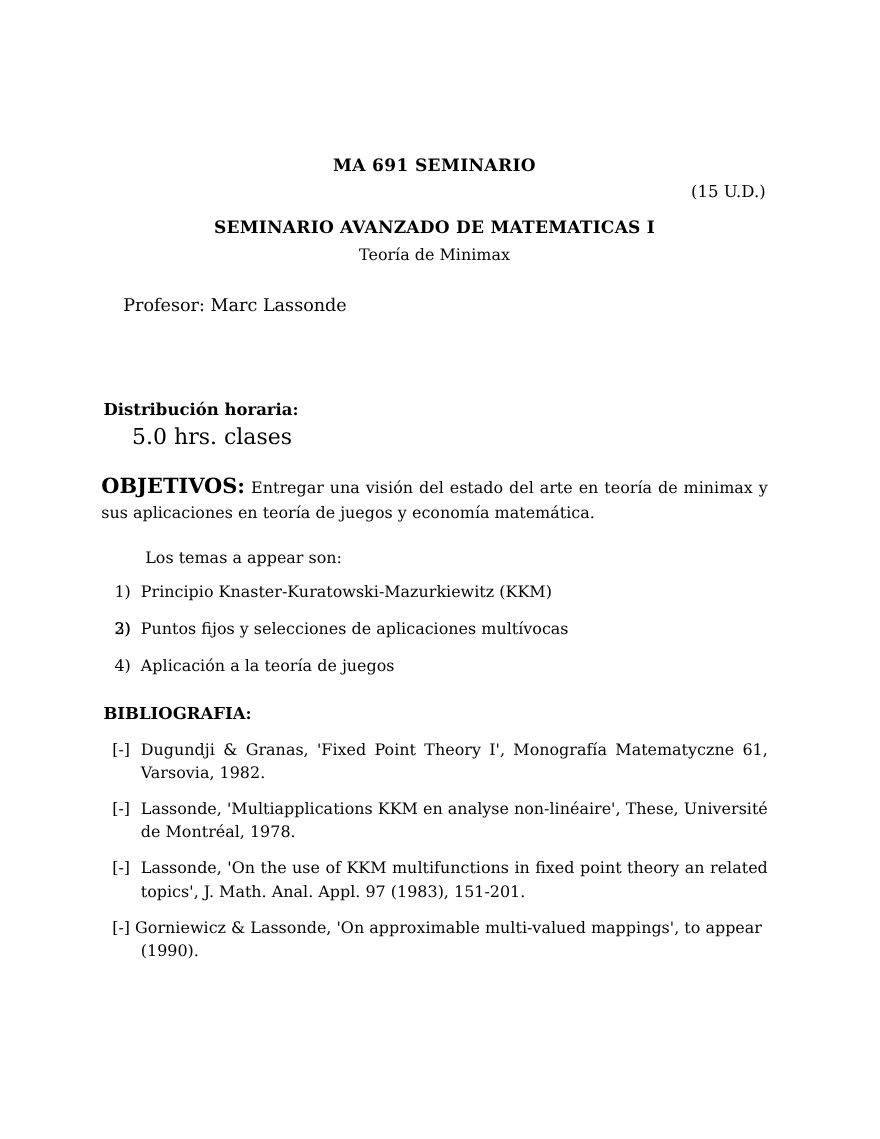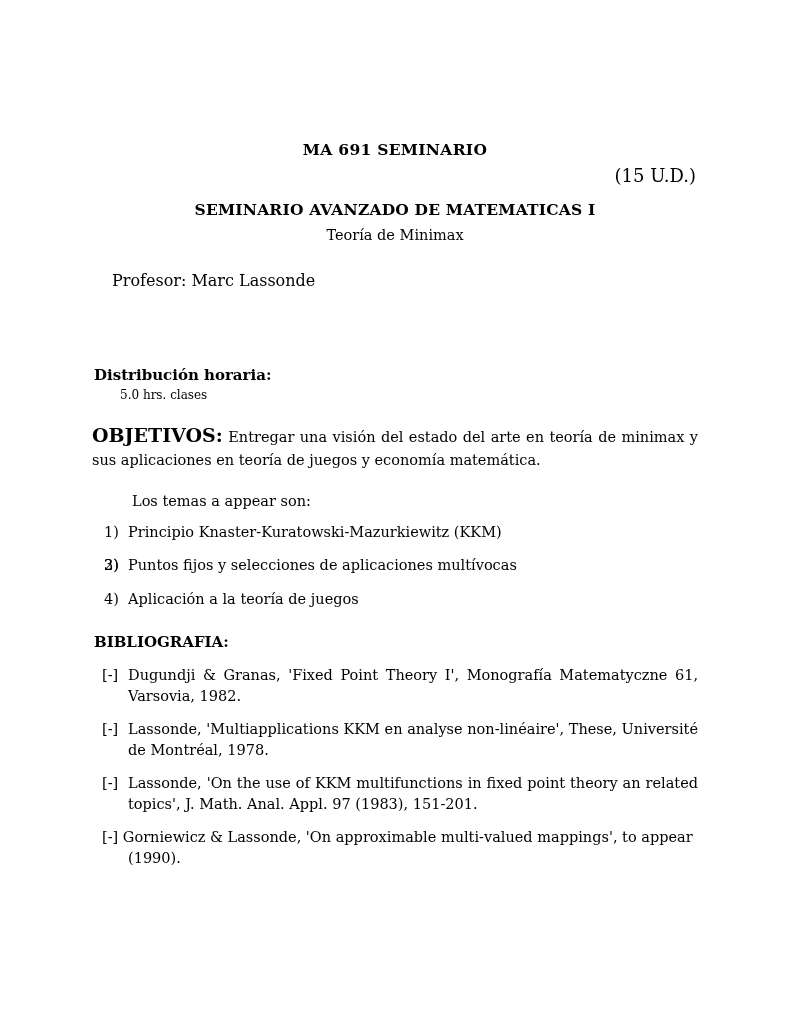--- a/index.html
+++ b/index.html
@@ -31,21 +31,21 @@
 
   .course-title {
     text-align: center;
     font-weight: bold;
     font-size: 15.5px;
     letter-spacing: 0.3px;
     margin: 0 0 2px 0;
   }
   .ud-line {
     text-align: right;
-    font-size: 18px;
+    font-size: 15px;
     margin: 6px 0 0 0;
     padding-right: 2px;
   }
   .subject-title {
     text-align: center;
     font-weight: bold;
     font-size: 15.5px;
     letter-spacing: 0.2px;
     margin: 14px 0 0 0;
   }
@@ -63,21 +63,21 @@
     font-weight: bold;
     font-size: 15px;
     margin: 76px 0 0 2px;
   }
   .hours-list {
     margin: 4px 0 0 0;
     padding: 0;
     list-style: none;
   }
   .hours-list li {
-    font-size: 12px;
+    font-size: 20px;
     margin: 3px 0 0 28px;
   }
 
   .objectives {
     margin: 20px 0 0 0;
     font-size: 14.5px;
     text-align: justify;
     line-height: 1.45;
   }
   .objectives .lead {

